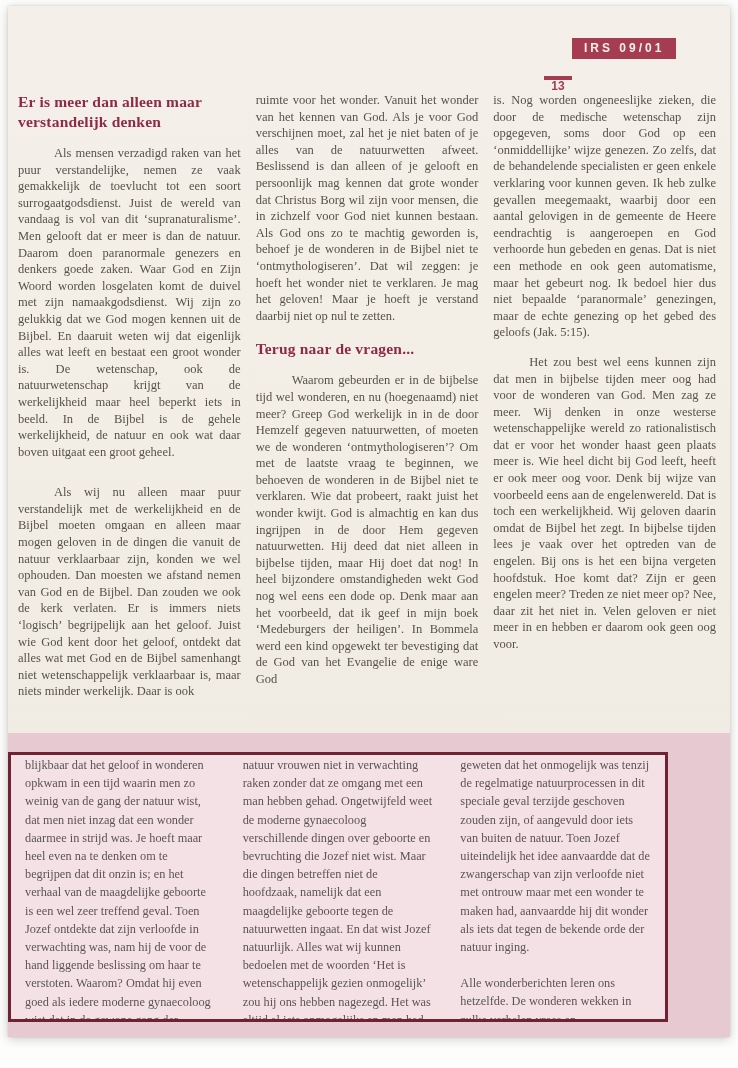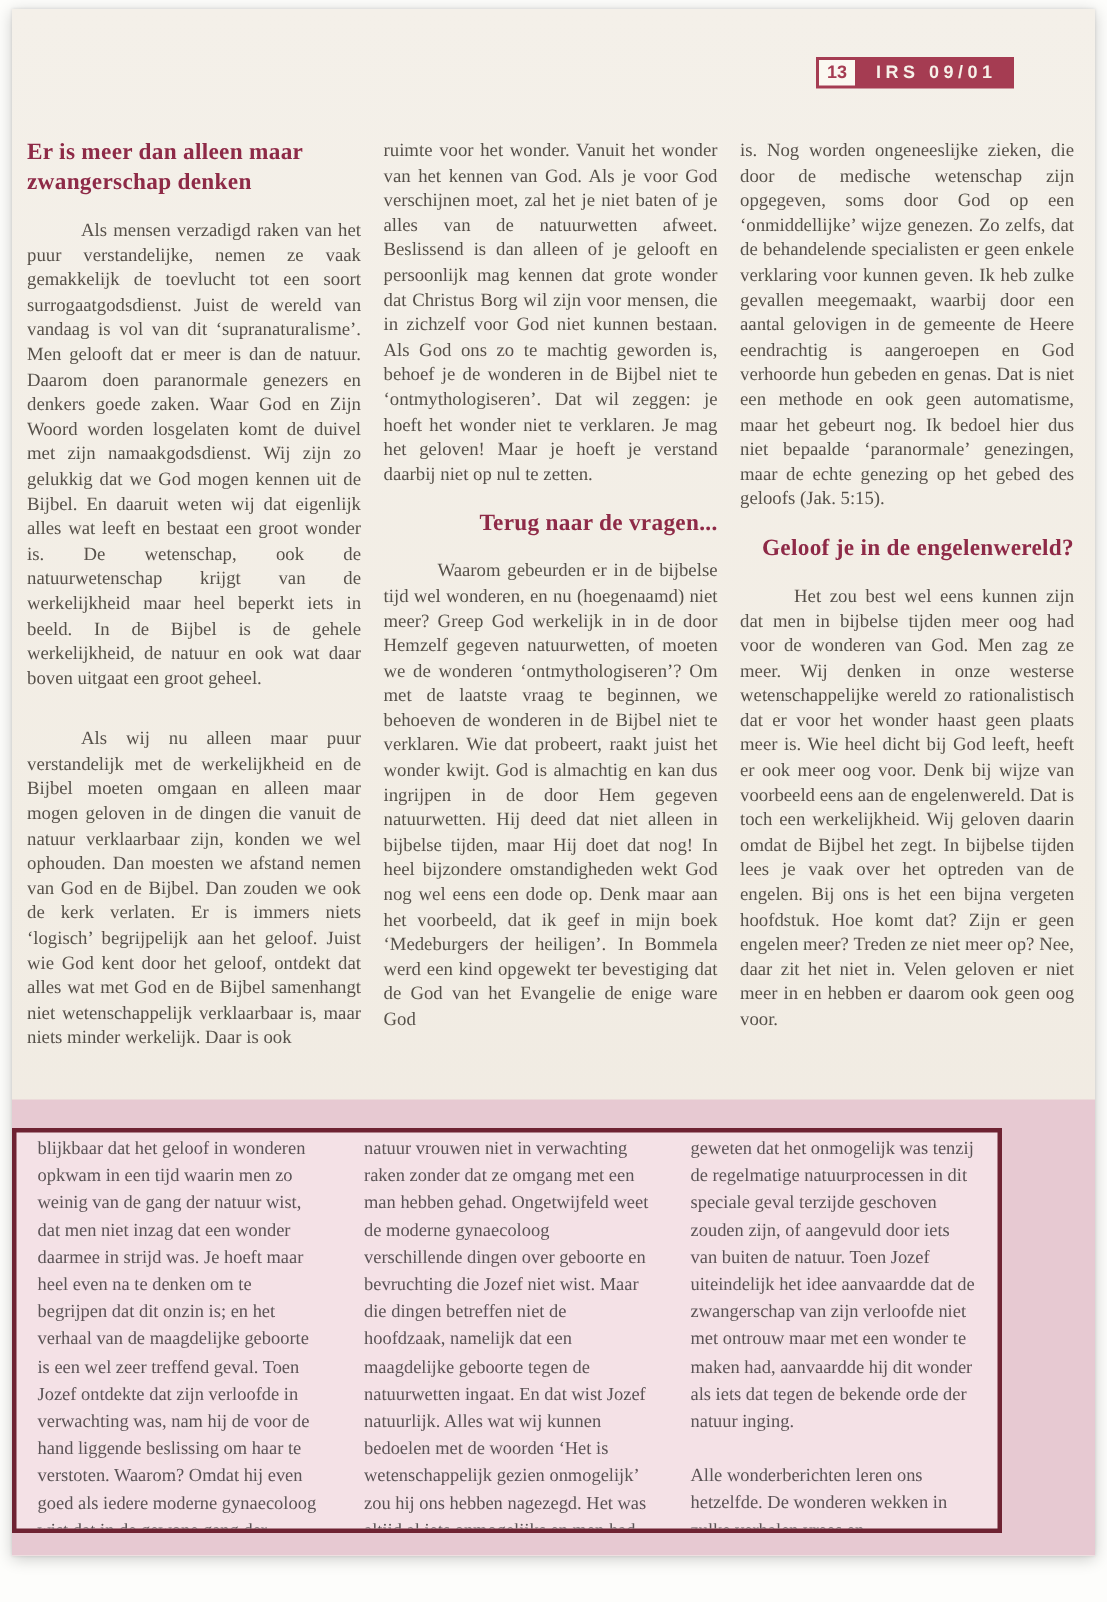--- a/index.html
+++ b/index.html
@@ -13,41 +13,42 @@
     background:linear-gradient(180deg,#f4f0e9 0%, #f2ede4 55%, #efe9e1 100%);
     box-shadow:0 2px 10px rgba(0,0,0,0.20), 0 0 2px rgba(0,0,0,0.12);
   }
 
   
   .badge { position:absolute; top:32px; left:536px; display:flex; height:21px; }
   .badge-num {
     width:28px; box-sizing:border-box; background:#fbf8f1;
     border:2px solid #a53c52; color:#a53c52; text-align:center;
     font:bold 12px/17px "Liberation Sans", sans-serif;
+    margin-top:38px;
   }
   .badge-issue {
     background:#a53c52; color:#f7f1e9; padding:0 12px;
     font:bold 12px/21px "Liberation Sans", sans-serif; letter-spacing:3px;
     white-space:nowrap;
   }
 
   
   .cols {
     position:absolute; left:10px; top:86px; width:698px; height:634px;
     display:flex; gap:15px; overflow:hidden;
   }
   .col { flex:1; min-width:0; color:#57514a; font-size:12.5px; line-height:16.6px; text-align:justify; }
   .col p { margin:0; }
   p.indent { text-indent:36px;margin-top:13px; }
   p.gap { margin-top:24px; }
   h2 {
     margin:0 0 7px 0; font-weight:bold; color:#8e2a47;
     font-size:15.5px; line-height:20px; letter-spacing:0.2px; text-align:left;
   }
-  h2.mid { margin:15px 0 7px 0;text-align:right; }
+  h2.mid { margin:15px 0 7px 0; }
 
   
   .band { position:absolute; left:0; top:727px; width:722px; height:304px; background:#e7c9d2; }
   .qbox {
     position:absolute; left:0; top:19px; width:660px; height:270px; box-sizing:border-box;
     border:3px solid #6e2232; background:#f4e1e6;
     padding:1px 14px 10px 14px; display:flex; gap:27px; overflow:hidden;
   }
   .qcol { flex:1; min-width:0; color:#5b5456; font-size:12.3px; line-height:18.2px; text-align:left; }
   .qcol p { margin:0; }
@@ -60,34 +61,33 @@
   <div class="page">
 
     <div class="badge">
       <span class="badge-num">13</span>
       <span class="badge-issue">IRS 09/01</span>
     </div>
 
     <div class="cols">
 
       <div class="col">
-        <h2>Er is meer dan alleen maar zwangerschap denken</h2>
+        <h2>Er is meer dan alleen maar verstandelijk denken</h2>
         <p class="indent">Als mensen verzadigd raken van het puur verstandelijke, nemen ze vaak gemakkelijk de toevlucht tot een soort surrogaatgodsdienst. Juist de wereld van vandaag is vol van dit ‘supranaturalisme’. Men gelooft dat er meer is dan de natuur. Daarom doen paranormale genezers en denkers goede zaken. Waar God en Zijn Woord worden losgelaten komt de duivel met zijn namaakgodsdienst. Wij zijn zo gelukkig dat we God mogen kennen uit de Bijbel. En daaruit weten wij dat eigenlijk alles wat leeft en bestaat een groot wonder is. De wetenschap, ook de natuurwetenschap krijgt van de werkelijkheid maar heel beperkt iets in beeld. In de Bijbel is de gehele werkelijkheid, de natuur en ook wat daar boven uitgaat een groot geheel.</p>
         <p class="indent gap">Als wij nu alleen maar puur verstandelijk met de werkelijkheid en de Bijbel moeten omgaan en alleen maar mogen geloven in de dingen die vanuit de natuur verklaarbaar zijn, konden we wel ophouden. Dan moesten we afstand nemen van God en de Bijbel. Dan zouden we ook de kerk verlaten. Er is immers niets ‘logisch’ begrijpelijk aan het geloof. Juist wie God kent door het geloof, ontdekt dat alles wat met God en de Bijbel samenhangt niet wetenschappelijk verklaarbaar is, maar niets minder werkelijk. Daar is ook</p>
       </div>
 
       <div class="col">
         <p>ruimte voor het wonder. Vanuit het wonder van het kennen van God. Als je voor God verschijnen moet, zal het je niet baten of je alles van de natuurwetten afweet. Beslissend is dan alleen of je gelooft en persoonlijk mag kennen dat grote wonder dat Christus Borg wil zijn voor mensen, die in zichzelf voor God niet kunnen bestaan. Als God ons zo te machtig geworden is, behoef je de wonderen in de Bijbel niet te ‘ontmythologiseren’. Dat wil zeggen: je hoeft het wonder niet te verklaren. Je mag het geloven! Maar je hoeft je verstand daarbij niet op nul te zetten.</p>
         <h2 class="mid">Terug naar de vragen...</h2>
         <p class="indent">Waarom gebeurden er in de bijbelse tijd wel wonderen, en nu (hoegenaamd) niet meer? Greep God werkelijk in in de door Hemzelf gegeven natuurwetten, of moeten we de wonderen ‘ontmythologiseren’? Om met de laatste vraag te beginnen, we behoeven de wonderen in de Bijbel niet te verklaren. Wie dat probeert, raakt juist het wonder kwijt. God is almachtig en kan dus ingrijpen in de door Hem gegeven natuurwetten. Hij deed dat niet alleen in bijbelse tijden, maar Hij doet dat nog! In heel bijzondere omstandigheden wekt God nog wel eens een dode op. Denk maar aan het voorbeeld, dat ik geef in mijn boek ‘Medeburgers der heiligen’. In Bommela werd een kind opgewekt ter bevestiging dat de God van het Evangelie de enige ware God</p>
       </div>
 
       <div class="col">
         <p>is. Nog worden ongeneeslijke zieken, die door de medische wetenschap zijn opgegeven, soms door God op een ‘onmiddellijke’ wijze genezen. Zo zelfs, dat de behandelende specialisten er geen enkele verklaring voor kunnen geven. Ik heb zulke gevallen meegemaakt, waarbij door een aantal gelovigen in de gemeente de Heere eendrachtig is aangeroepen en God verhoorde hun gebeden en genas. Dat is niet een methode en ook geen automatisme, maar het gebeurt nog. Ik bedoel hier dus niet bepaalde ‘paranormale’ genezingen, maar de echte genezing op het gebed des geloofs (Jak. 5:15).</p>
-        <h2 class="mid">Geloof je in de engelenwereld?</h2>
         <p class="indent">Het zou best wel eens kunnen zijn dat men in bijbelse tijden meer oog had voor de wonderen van God. Men zag ze meer. Wij denken in onze westerse wetenschappelijke wereld zo rationalistisch dat er voor het wonder haast geen plaats meer is. Wie heel dicht bij God leeft, heeft er ook meer oog voor. Denk bij wijze van voorbeeld eens aan de engelenwereld. Dat is toch een werkelijkheid. Wij geloven daarin omdat de Bijbel het zegt. In bijbelse tijden lees je vaak over het optreden van de engelen. Bij ons is het een bijna vergeten hoofdstuk. Hoe komt dat? Zijn er geen engelen meer? Treden ze niet meer op? Nee, daar zit het niet in. Velen geloven er niet meer in en hebben er daarom ook geen oog voor.</p>
       </div>
 
     </div>
 
     <div class="band">
       <div class="qbox">
         <div class="qcol">
           <p>blijkbaar dat het geloof in wonderen opkwam in een tijd waarin men zo weinig van de gang der natuur wist, dat men niet inzag dat een wonder daarmee in strijd was. Je hoeft maar heel even na te denken om te begrijpen dat dit onzin is; en het verhaal van de maagdelijke geboorte is een wel zeer treffend geval. Toen Jozef ontdekte dat zijn verloofde in verwachting was, nam hij de voor de hand liggende beslissing om haar te verstoten. Waarom? Omdat hij even goed als iedere moderne gynaecoloog wist dat in de gewone gang der</p>
         </div>

